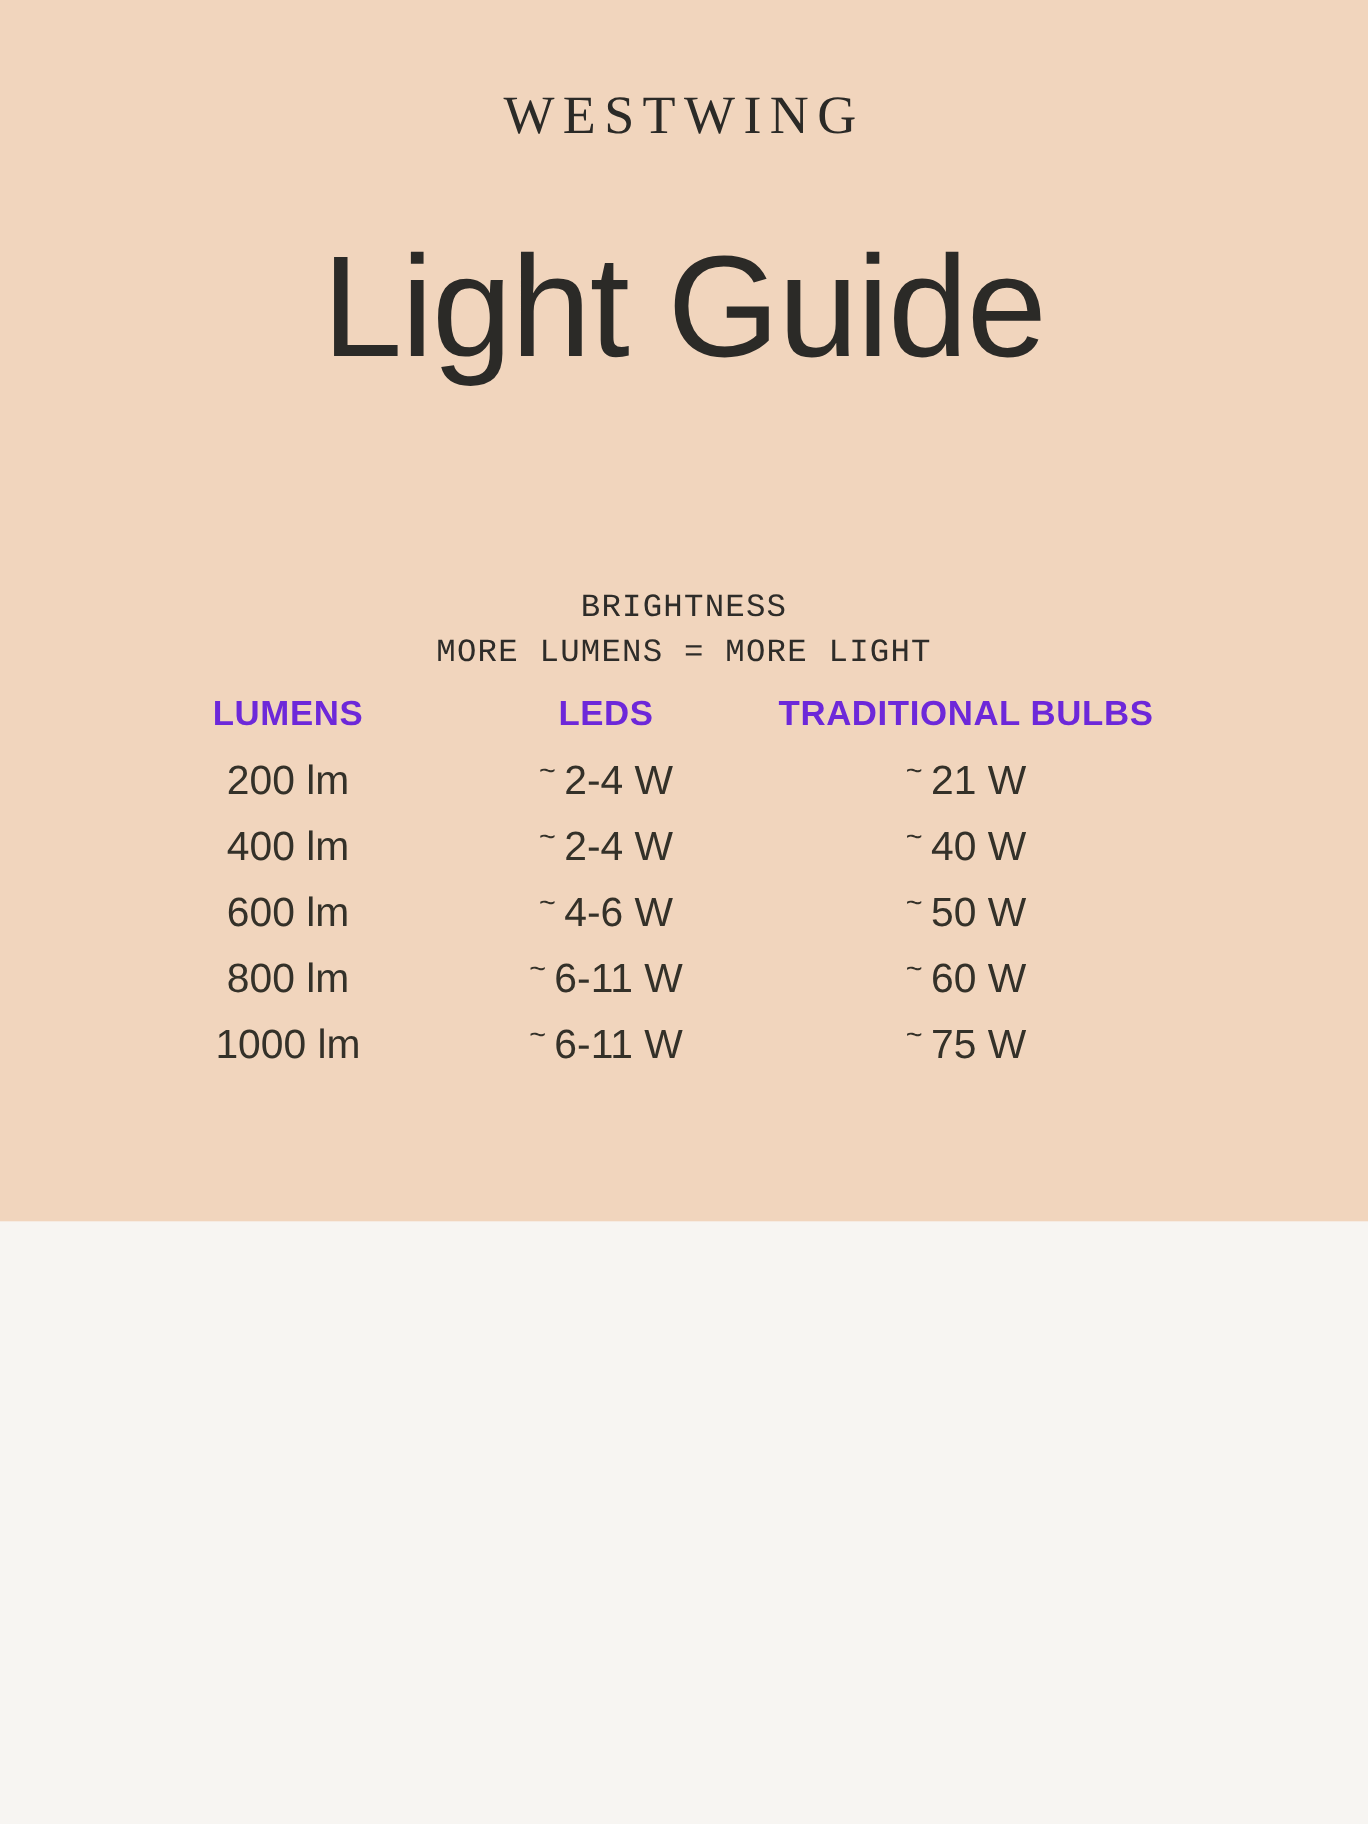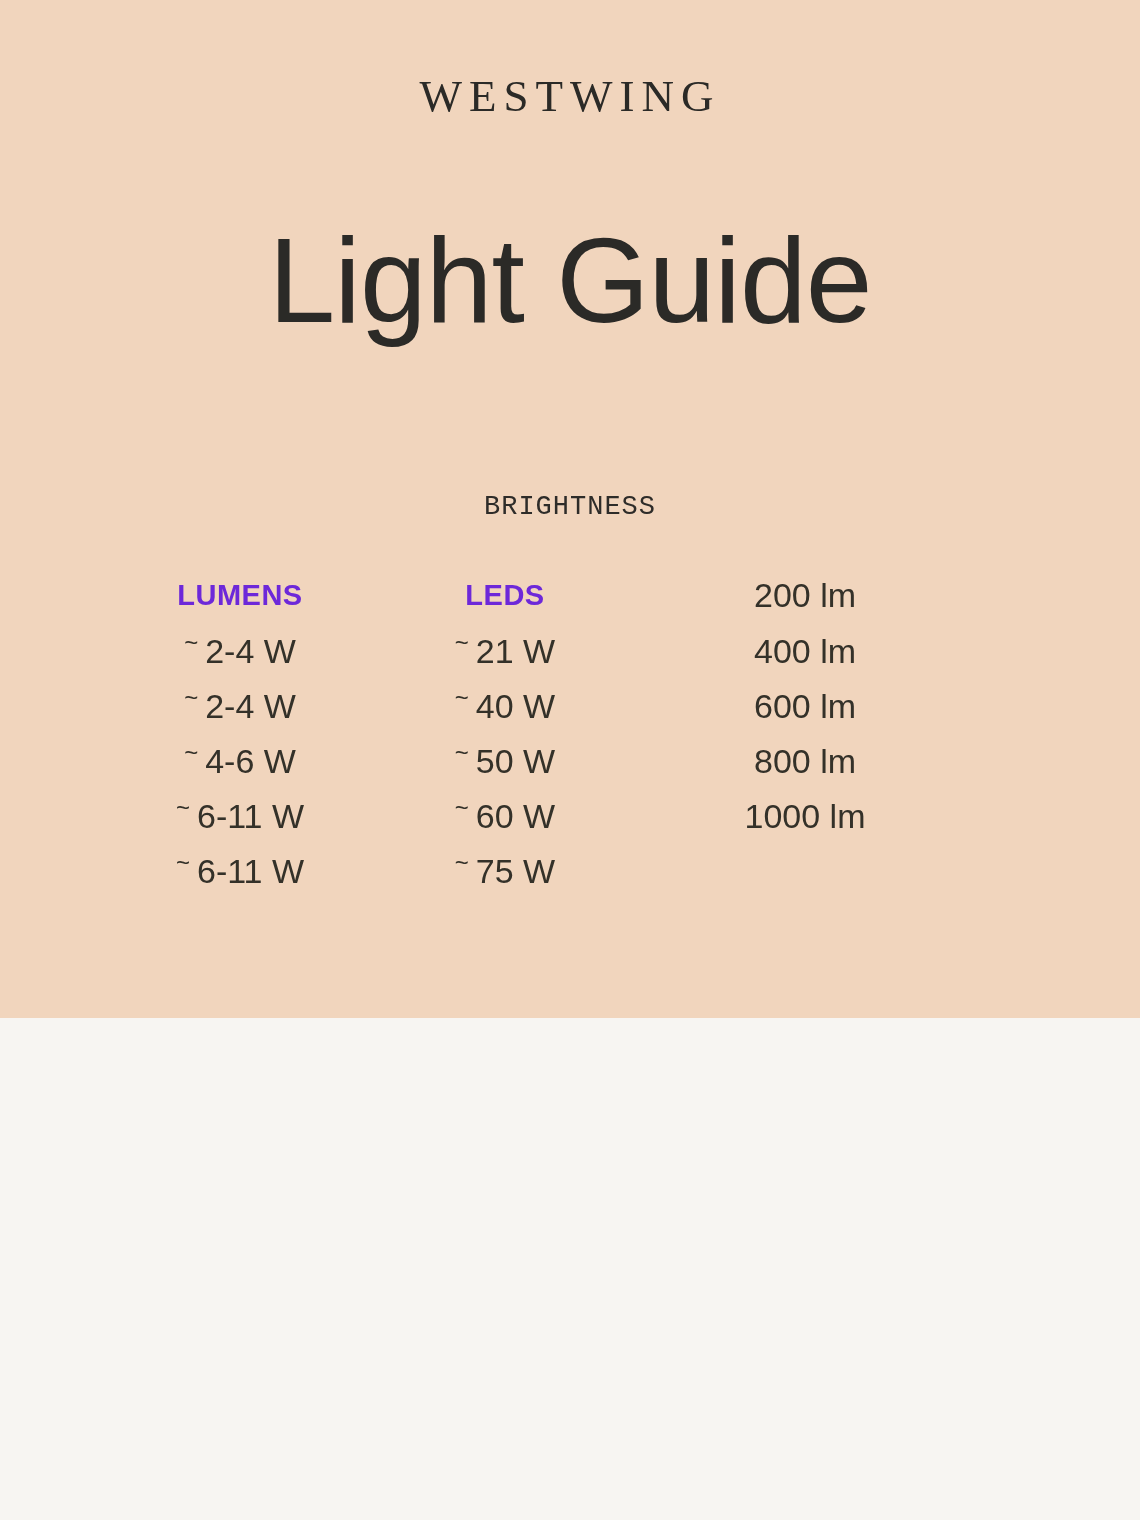--- a/index.html
+++ b/index.html
@@ -10,21 +10,21 @@
   .sec-top{position:absolute;left:0;top:0;width:1140px;height:1018px;background:#f1d5bd;}
   .sec-bottom{position:absolute;left:0;top:1018px;width:1140px;height:502px;background:#f7f5f2;}
 
   .brand{
     position:absolute;left:0;top:74px;width:100%;text-align:center;
     font-family:"Liberation Serif",serif;font-weight:500;font-size:45px;
     letter-spacing:7px;line-height:1;color:#2b2a27;
   }
   .title{
     position:absolute;left:0;top:190px;width:100%;text-align:center;
-    font-size:120px;font-weight:400;letter-spacing:-1px;line-height:1.1;color:#2b2a27;margin-top:24px;
+    font-size:120px;font-weight:400;letter-spacing:-1px;line-height:1.1;color:#2b2a27;
   }
   .mono-head{
     position:absolute;left:0;width:100%;text-align:center;
     font-family:"Liberation Mono","DejaVu Sans Mono",monospace;
     font-size:27px;line-height:38px;letter-spacing:1px;color:#2e2c29;
   }
   .mono-head.brightness{top:448px;margin-top:40px;}
 
   .lum-table{
     position:absolute;left:120px;top:566px;
@@ -45,25 +45,27 @@
 <body>
 
 <div class="page">
 
   <div class="sec-top" style="background: rgb(241, 213, 189);">
     <div class="brand">WESTWING</div>
     <div class="title">Light Guide</div>
 
     <div class="mono-head brightness">
       <div>BRIGHTNESS</div>
+      <div>MORE LUMENS = MORE LIGHT</div>
     </div>
 
     <div class="lum-table">
       <div class="th">LUMENS</div>
       <div class="th">LEDS</div>
+      <div class="th">TRADITIONAL BULBS</div>
 
       <div class="td">200 lm</div>
       <div class="td">
           <span class="tilde">~</span>
           <span>2-4 W</span>
         </div>
       <div class="td">
           <span class="tilde">~</span>
           <span>21 W</span>
         </div>

